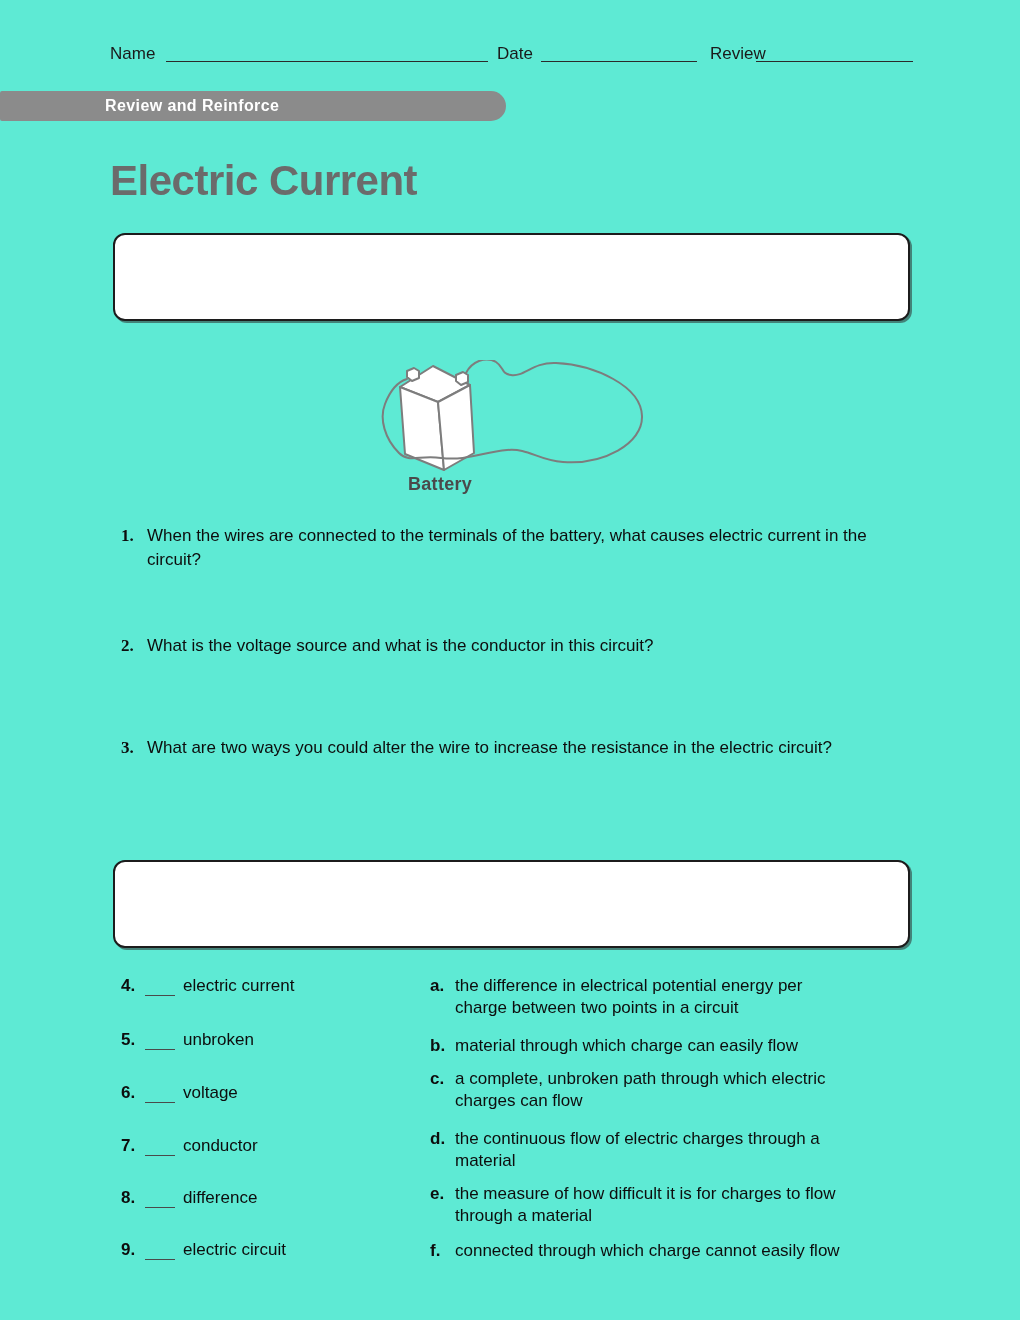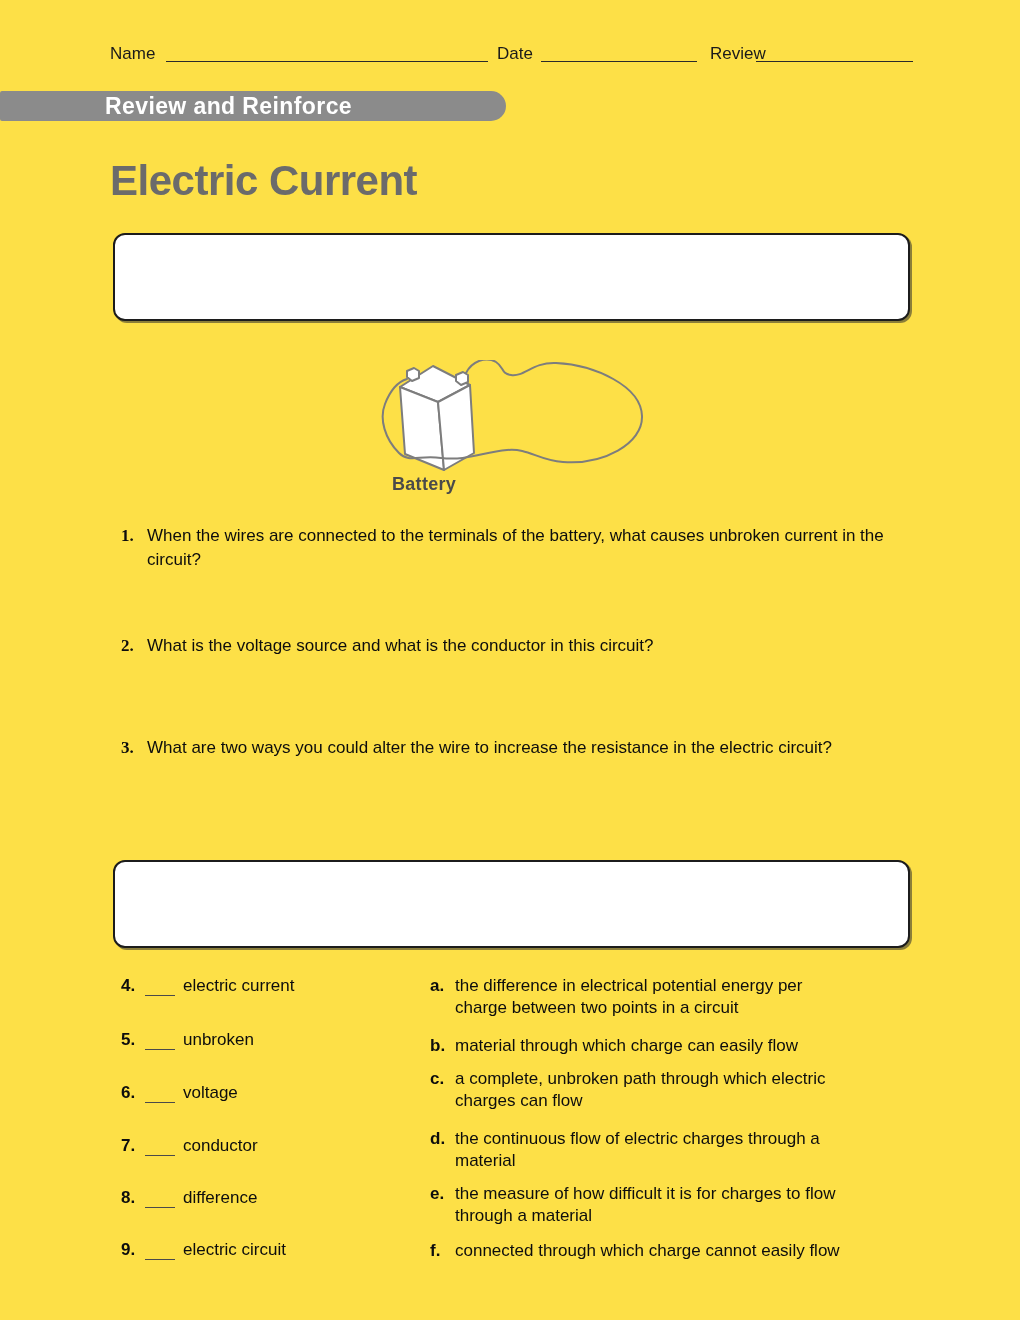--- a/index.html
+++ b/index.html
@@ -1,17 +1,17 @@
 <!DOCTYPE html>
 <html><head>
 <meta charset="utf-8">
 <style>
   html,body { margin:0; padding:0; background:#ffffff; }
   .page {
-    position:relative; width:1020px; height:1320px; background:#fde047;
+    position:relative; width:1020px; height:1320px; background:#5eead4;
     font-family:"Liberation Sans", sans-serif; color:#111; overflow:hidden;
   }
 
   
   .hdr { position:absolute; top:44px; left:110px; width:802px; height:22px; font-size:17px; color:#1a1a1a; }
   .hdr .lbl  { position:absolute; top:0; }
   .hdr .line { position:absolute; top:0; height:17px; border-bottom:1.6px solid #2a2a2a; }
   #name-lbl  { left:0; }
   #name-line { left:56px;  width:322px; }
   #date-lbl  { left:387px;text-align:right; }
@@ -19,21 +19,21 @@
   #class-lbl { left:600px; }
   #class-line{ left:646px; width:157px; }
 
   
   .banner {
     position:absolute; top:91px; left:0; width:506px; height:30px;
     background:#8b8b8b; border-radius:2px 15px 15px 2px;
   }
   .banner .banner-text {
     position:absolute; left:105px; top:0; line-height:30px;
-    color:#ffffff; font-weight:bold; font-size:23px; letter-spacing:.4px;
+    color:#ffffff; font-weight:bold; font-size:16px; letter-spacing:.4px;
   }
 
   
   .title {
     position:absolute; top:157px; left:110px;
     font-size:42px; font-weight:bold; color:#6b6b6b; letter-spacing:-0.5px;
   }
 
   
   .abox {
@@ -41,21 +41,21 @@
     border:2px solid #1c1c1c; border-radius:12px;
     box-shadow:2px 2px 0 rgba(45,45,45,.55);
   }
   #abox1 { top:233px; }
   #abox2 { top:860px; }
 
   
   .figure { position:absolute; left:378px; top:360px; width:270px; }
   .figure svg { display:block; }
   .caption {
-    margin:0 0 0 14px; font-size:18px; font-weight:bold;
+    margin:0 0 0 30px; font-size:18px; font-weight:bold;
     color:#4a4a4a; letter-spacing:.3px;
   }
 
   
   .question {
     position:absolute; left:121px; width:800px;
     display:grid; grid-template-columns:26px 1fr;
     font-size:17px; line-height:24px; color:#0d0d0d;
   }
   .q-num { font-family:"Liberation Serif", serif; font-weight:bold; }
@@ -130,21 +130,21 @@
                  C 41,95 31,103 21,93
                  C 7,79 1,59 7,44
                  C 12,31 19,22 29,19"></path>
       </g>
     </svg>
     <div class="caption">Battery</div>
   </div>
 
   <div class="question" id="q1">
     <span class="q-num">1.</span>
-    <span class="q-text">When the wires are connected to the terminals of the battery, what causes unbroken current in the
+    <span class="q-text">When the wires are connected to the terminals of the battery, what causes electric current in the
 circuit?</span>
   </div>
   <div class="question" id="q2">
     <span class="q-num">2.</span>
     <span class="q-text">What is the voltage source and what is the conductor in this circuit?</span>
   </div>
   <div class="question" id="q3">
     <span class="q-num">3.</span>
     <span class="q-text">What are two ways you could alter the wire to increase the resistance in the electric circuit?</span>
   </div>

